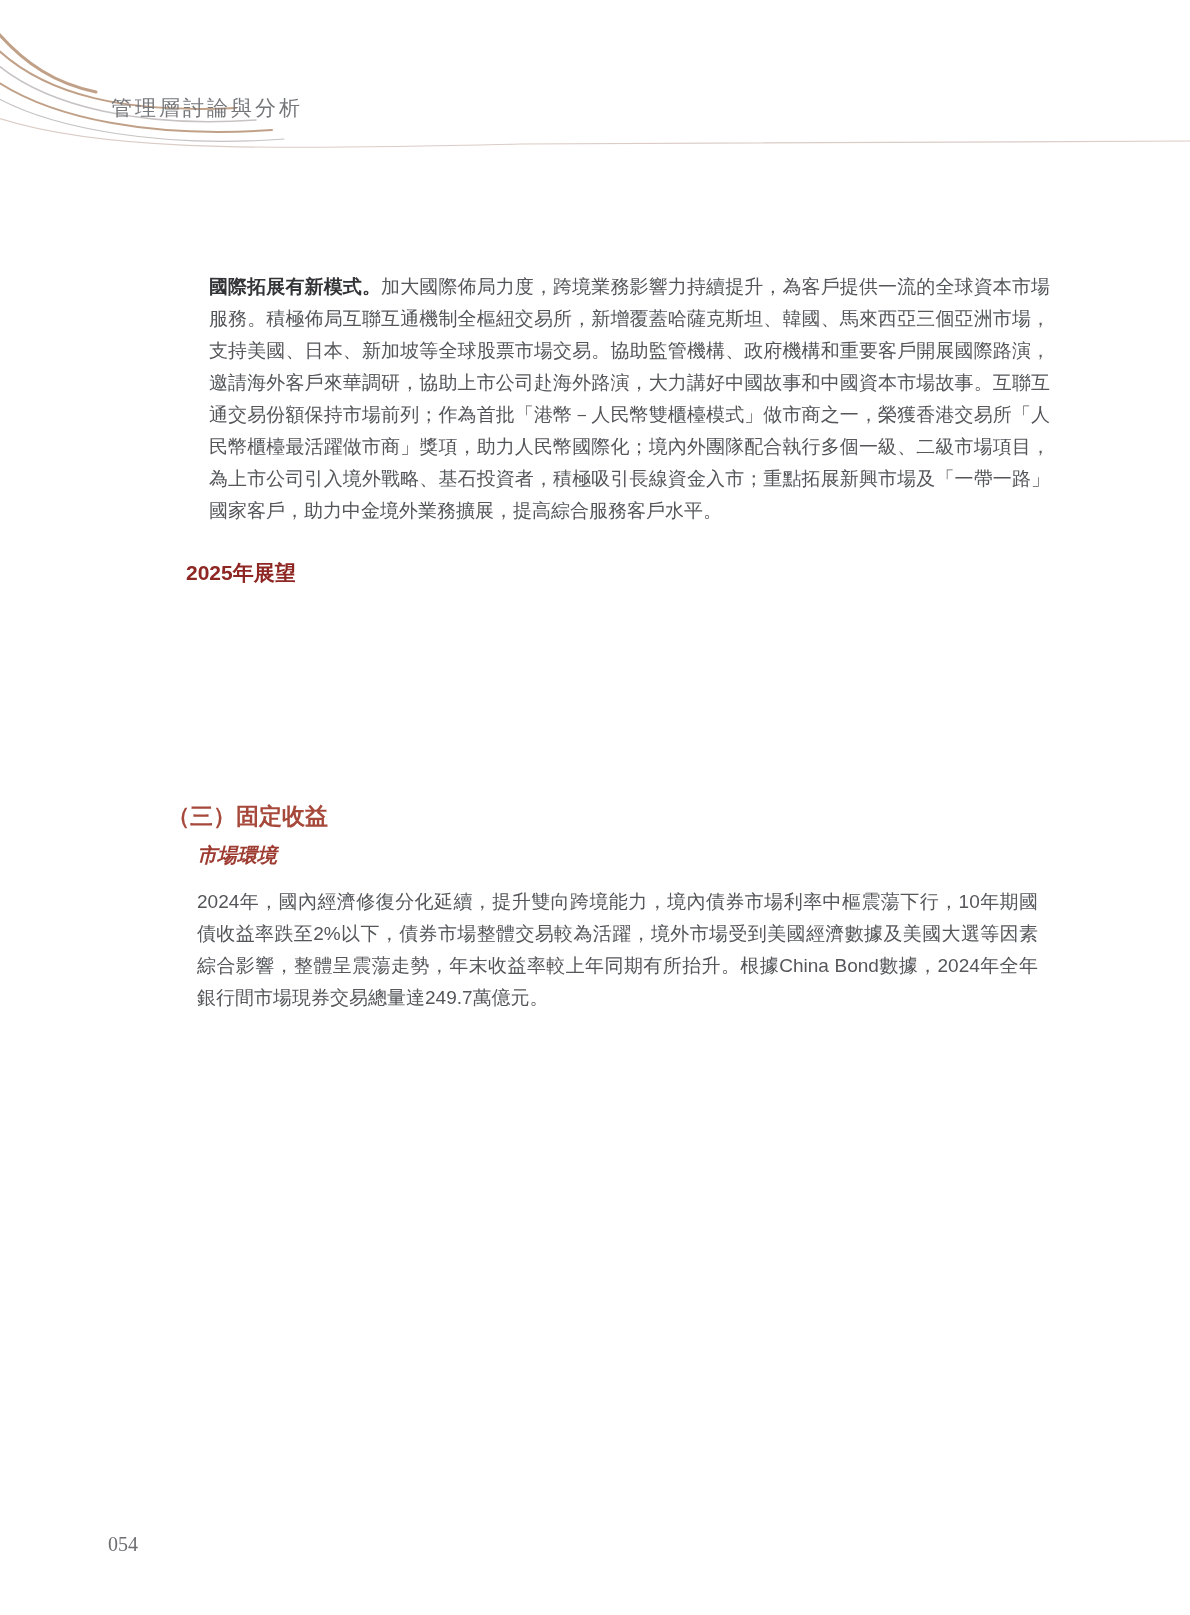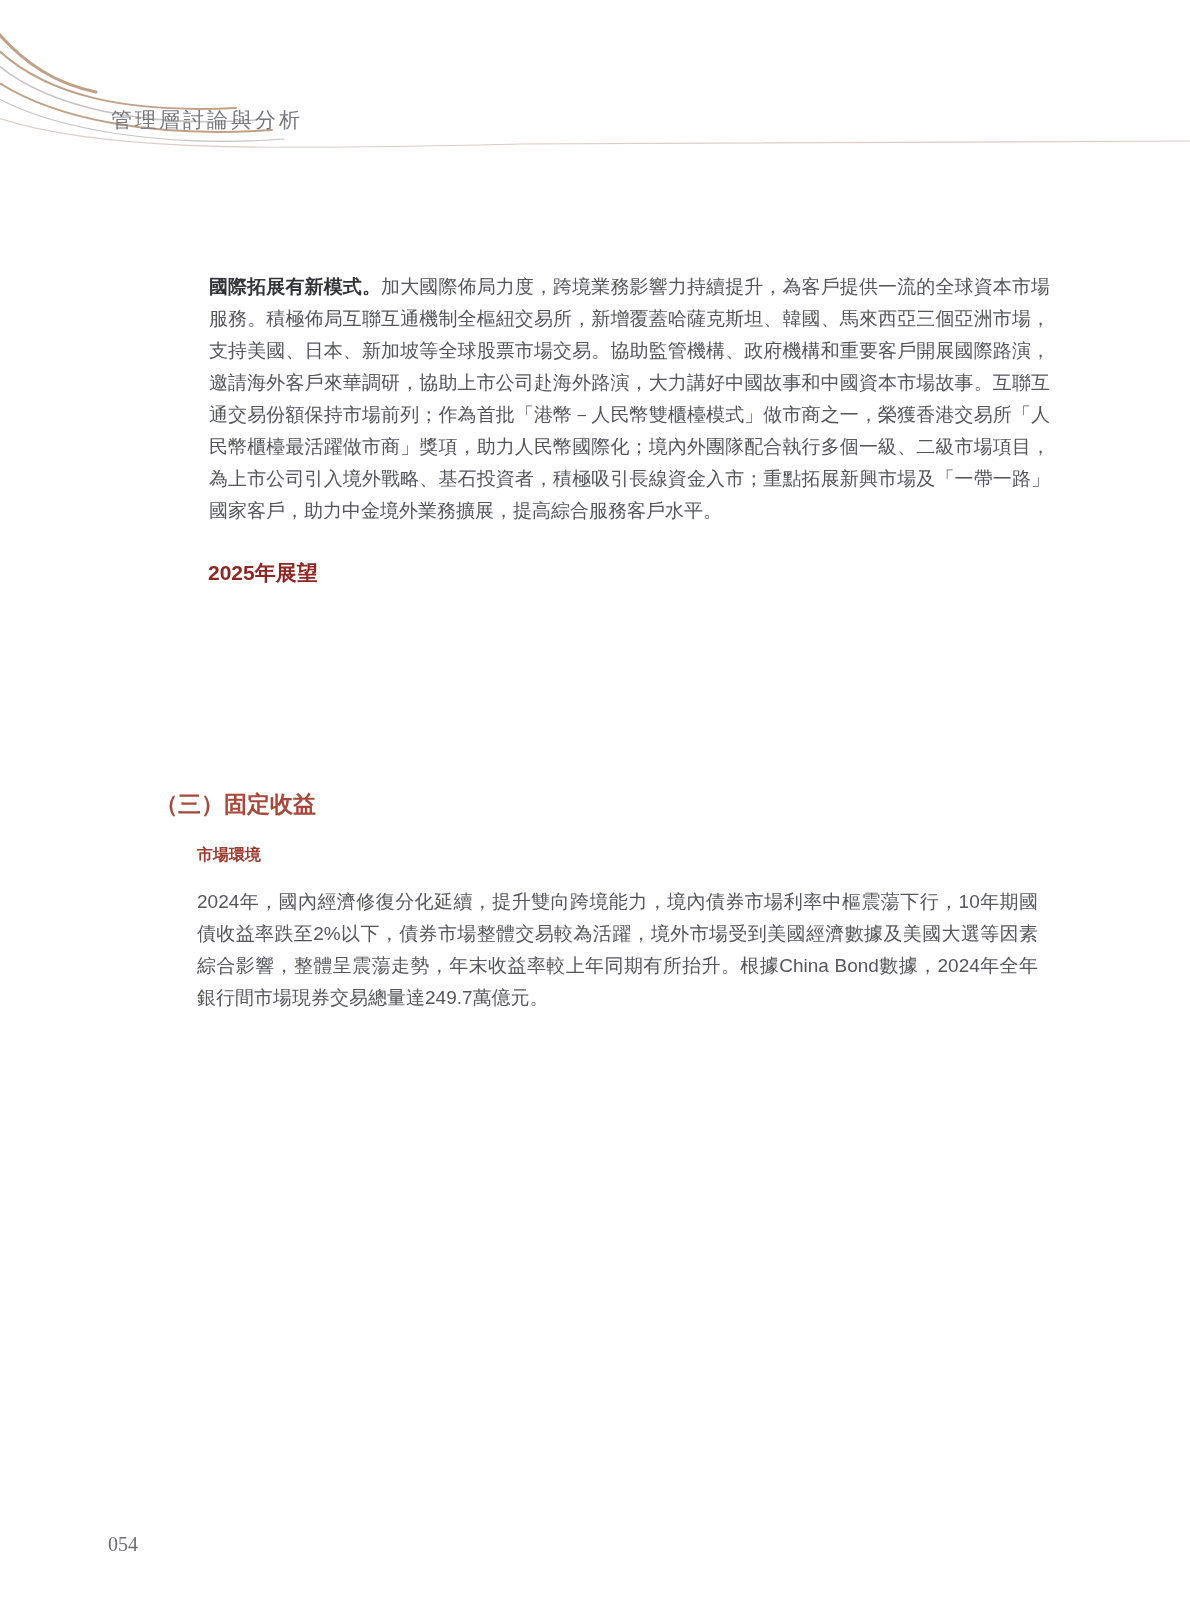--- a/index.html
+++ b/index.html
@@ -18,62 +18,62 @@
     pointer-events: none;
   }
   .doc-title {
     position: absolute;
     left: 111px; top: 94px;
     font-family: "Liberation Serif", serif;
     font-size: 21px;
     letter-spacing: 3px;
     color: #76777b;
     white-space: nowrap;
-    margin-top: 12px;
   }
   .para {
     position: absolute;
     left: 197px;
     width: 841px;
     margin: 0;
     font-size: 19px;
     line-height: 32px;
     color: #55565a;
     text-align: justify;
     text-justify: inter-ideograph;
   }
   .para strong { color: #333437; font-weight: bold; }
   .p1 { top: 271px; margin-left: 12px; }
   .outlook-heading {
     position: absolute;
-    left: 208px; top: 558px;
+    left: 186px; top: 558px;
     margin: 0;
     font-size: 21px;
     line-height: 30px;
     font-weight: bold;
     color: #8e2623;
   }
   .p2 { top: 610px; }
   .section-heading {
     position: absolute;
     left: 155px; top: 788px;
-    margin: 0;
+    margin: 12px;
     font-size: 23px;
     line-height: 32px;
     font-weight: bold;
     color: #a6493b;
   }
   .sub-heading {
     position: absolute;
     left: 197px; top: 841px;
     margin: 0;
-    font-size: 16px;
+    font-size: 20px;
     line-height: 28px;
     font-weight: bold;
     color: #9d3b31;
+    font-style: italic;
   }
   .p3 { top: 886px; }
   .page-number {
     position: absolute;
     left: 108px; top: 1533px;
     font-family: "Liberation Serif", serif;
     font-size: 20px;
     color: #6d6e71;
     text-align: right;
   }

